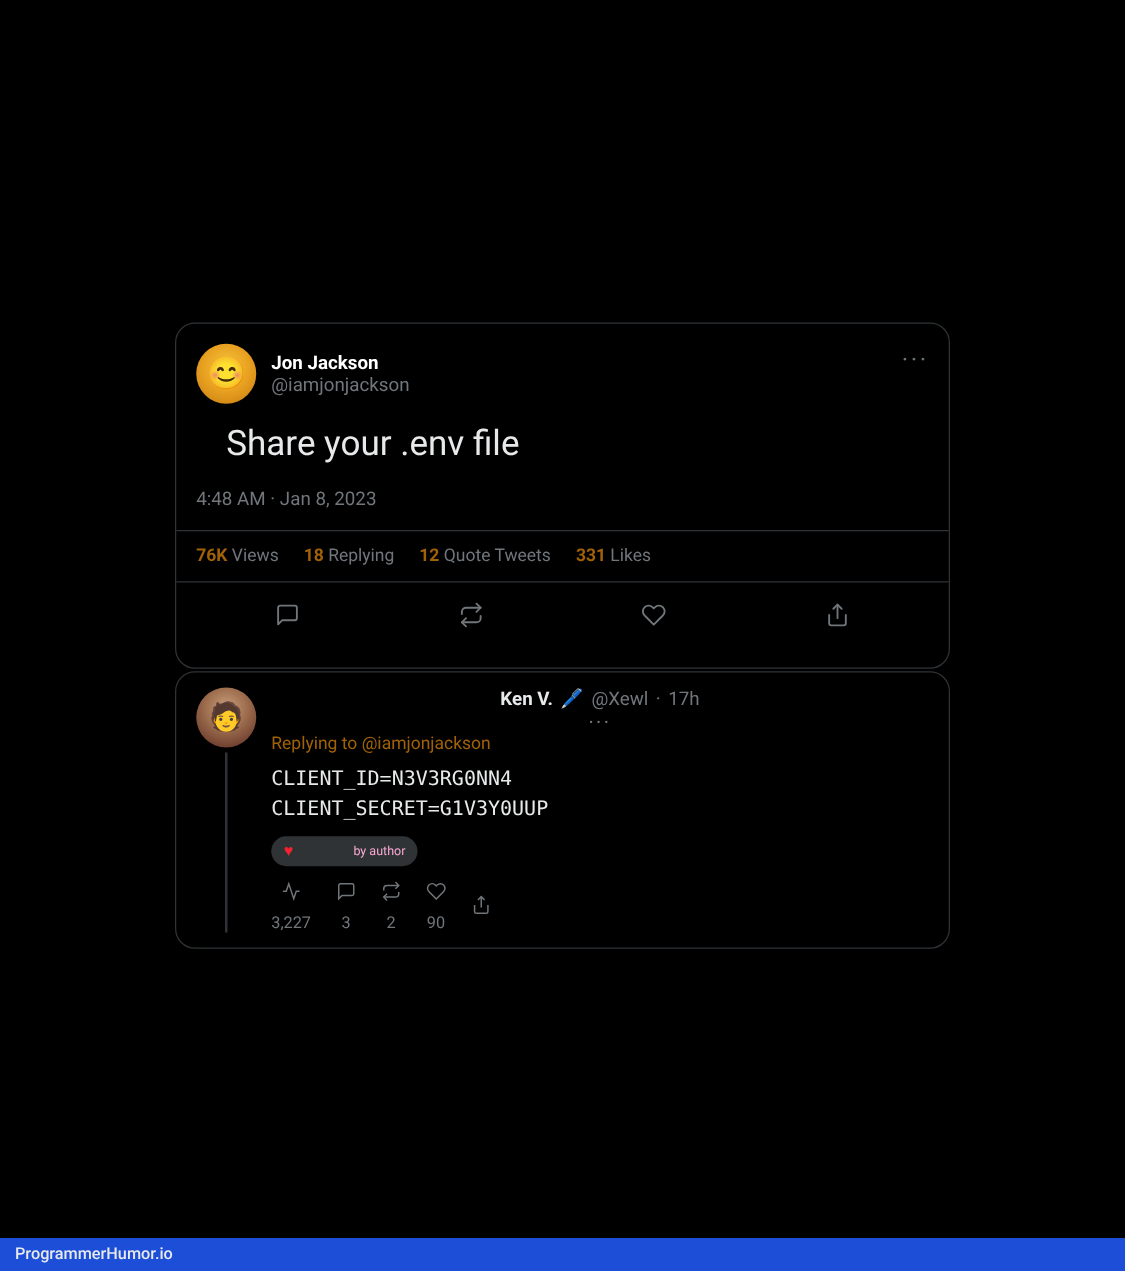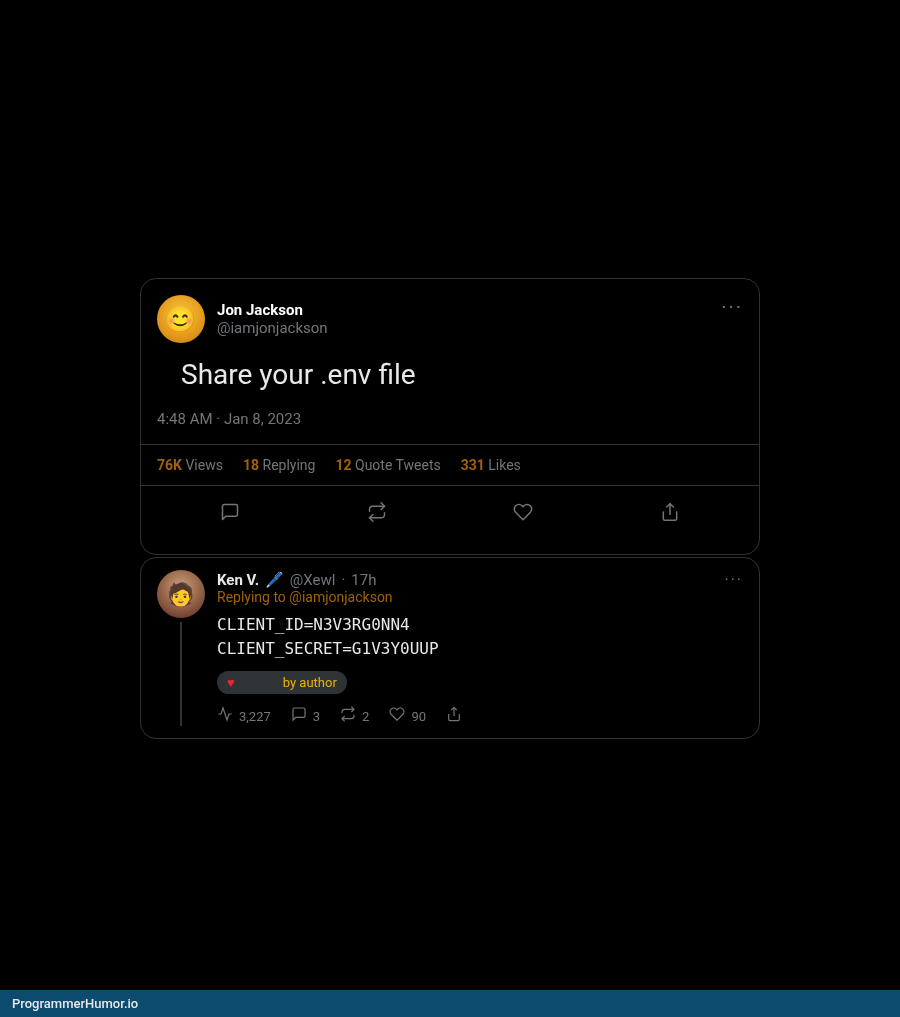--- a/index.html
+++ b/index.html
@@ -178,20 +178,21 @@
 
     .reply-right {
       flex: 1;
     }
 
     .reply-header {
       display: flex;
       align-items: center;
       justify-content: space-between;
       margin-bottom: 0;
+      flex-direction: column;
     }
 
     .reply-author-row {
       display: flex;
       align-items: center;
       gap: 6px;
       flex-wrap: wrap;
     }
 
     .reply-name {
@@ -247,50 +248,51 @@
       padding: 4px 10px;
       margin-bottom: 12px;
     }
 
     .by-author-badge .heart-icon {
       color: #f4212e;
       font-size: 13px;
     }
 
     .by-author-badge .badge-text {
-      color: #eab308;
-      font-size: 13px;
+      color: #f9a8d4;
+      font-size: 10px;
       padding-left: 44px;
     }
 
     .reply-actions {
       display: flex;
       align-items: center;
       gap: 20px;
     }
 
     .reply-action {
       display: flex;
       align-items: center;
       gap: 6px;
       color: #71767b;
       font-size: 13px;
       cursor: pointer;
+      flex-direction: column;
     }
 
     .reply-action .action-icon {
       font-size: 16px;
     }
 
     .footer-bar {
       position: fixed;
       bottom: 0;
       left: 0;
       width: 900px;
-      background-color: #0c4a6e;
+      background-color: #1d4ed8;
       padding: 6px 12px;
       display: flex;
       align-items: center;
     }
 
     .footer-text {
       color: #e7e9ea;
       font-size: 13px;
       font-weight: 500;
     }

